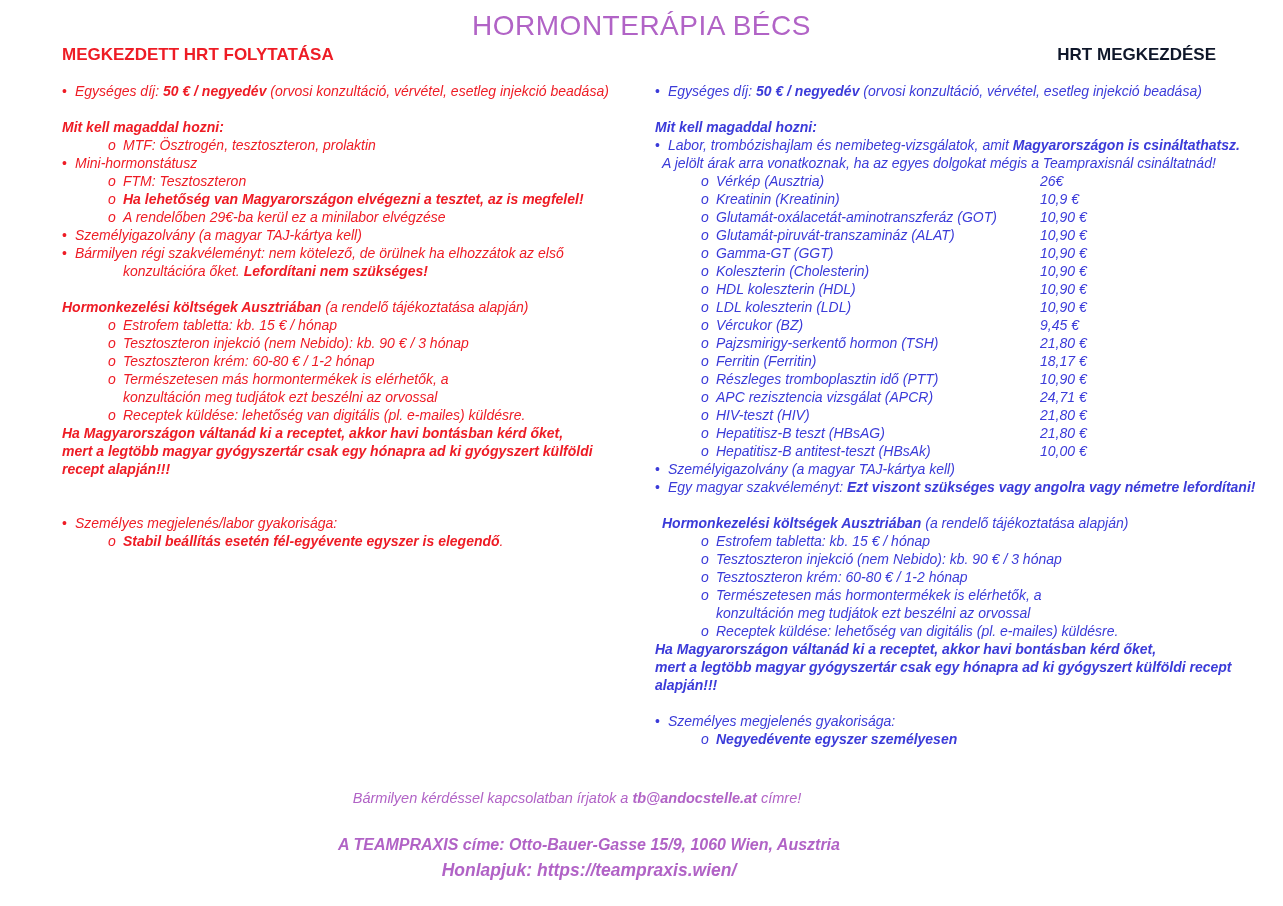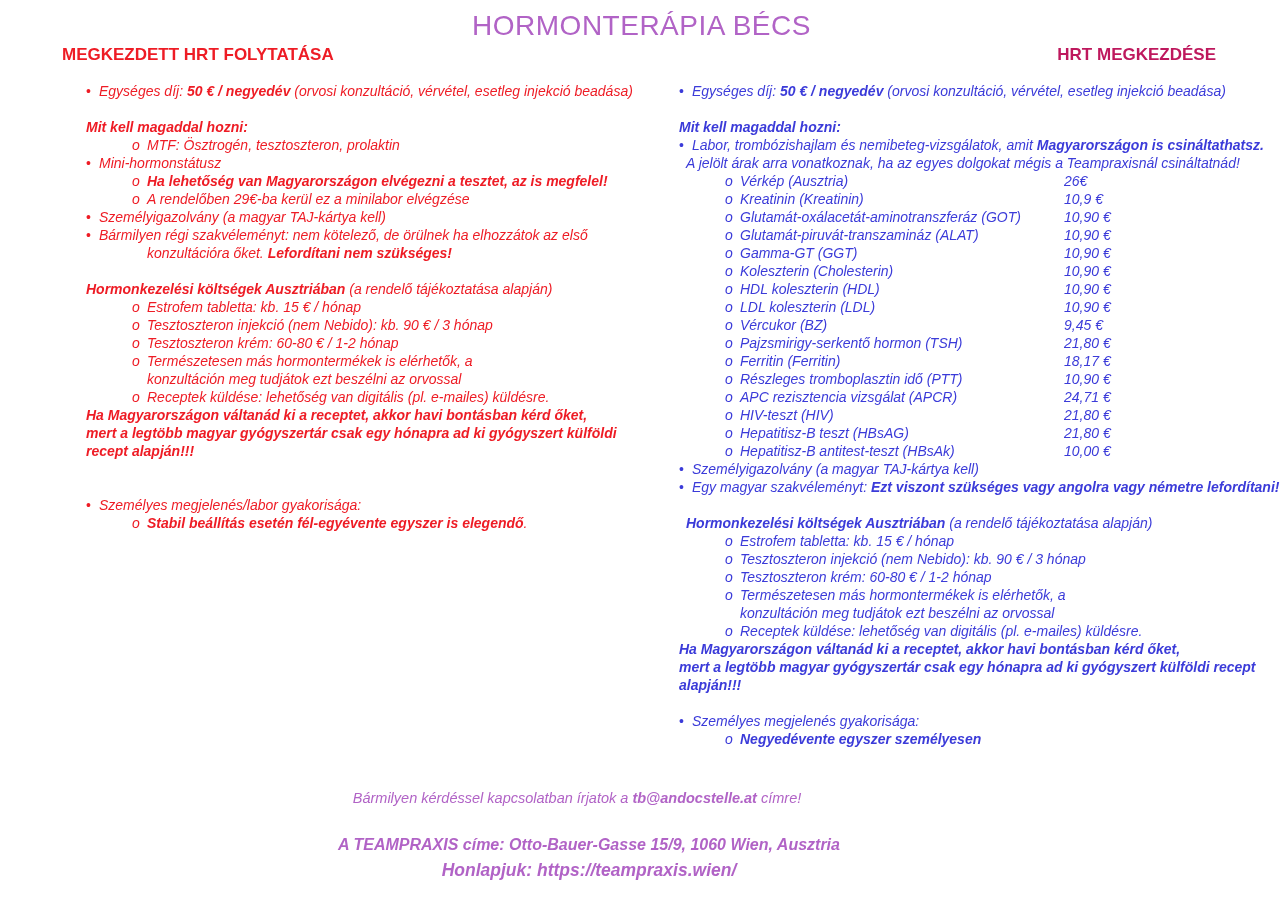--- a/index.html
+++ b/index.html
@@ -6,23 +6,23 @@
   .page {
     position:relative; width:1283px; height:906px; background:#ffffff;
     font-family:"Liberation Sans", sans-serif; overflow:hidden;
   }
   .title {
     position:absolute; top:10px; left:0; width:100%; text-align:center;
     font-size:28px; font-weight:normal; color:#b163c6; letter-spacing:0.5px;
   }
   .col-header { position:absolute; top:45px; font-size:17px; font-weight:bold; }
   .col-header.left  { left:62px;  color:#ee1c25; }
-  .col-header.right { right:67px; color:#be185d; }
+  .col-header.right { right:67px; color:#0f172a; }
   .column {
-    position:absolute; top:82px; font-style:italic; font-size:14px; line-height:18px;margin-left:24px;
+    position:absolute; top:82px; font-style:italic; font-size:14px; line-height:18px;
   }
   .col-left  { left:62px;  width:580px; color:#ee1c25; }
   .col-right { left:655px; width:585px; color:#3b3bd9; }
   .line  { position:relative; white-space:nowrap; min-height:18px; }
   .blank { height:18px; }
   .ind0 { padding-left:0; }
   .ind1 { padding-left:46px; }
   .ind2 { padding-left:61px; }
   .ind3 { padding-left:7px; }
   .marker { display:inline-block; font-style:italic; }
@@ -52,20 +52,21 @@
 
   <div class="col-header left">MEGKEZDETT HRT FOLYTATÁSA</div>
   <div class="col-header right">HRT MEGKEZDÉSE</div>
 
   <div class="column col-left" id="col-left">
       <div class="line ind0"><span class="marker bullet">•</span><span>Egységes díj: </span><span class="b">50 € / negyedév</span><span> (orvosi konzultáció, vérvétel, esetleg injekció beadása)</span></div>
       <div class="blank"></div>
       <div class="line ind0"><span class="b">Mit kell magaddal hozni:</span></div>
       <div class="line ind1"><span class="marker oh">o</span><span>MTF: Ösztrogén, tesztoszteron, prolaktin</span></div>
       <div class="line ind0"><span class="marker bullet">•</span><span>Mini-hormonstátusz</span></div>
+      <div class="line ind1"><span class="marker oh">o</span><span>FTM: Tesztoszteron</span></div>
       <div class="line ind1"><span class="marker oh">o</span><span class="b">Ha lehetőség van Magyarországon elvégezni a tesztet, az is megfelel!</span></div>
       <div class="line ind1"><span class="marker oh">o</span><span>A rendelőben 29€-ba kerül ez a minilabor elvégzése</span></div>
       <div class="line ind0"><span class="marker bullet">•</span><span>Személyigazolvány (a magyar TAJ-kártya kell)</span></div>
       <div class="line ind0"><span class="marker bullet">•</span><span>Bármilyen régi szakvéleményt: nem kötelező, de örülnek ha elhozzátok az első</span></div>
       <div class="line ind2"><span>konzultációra őket. </span><span class="b">Lefordítani nem szükséges!</span></div>
       <div class="blank"></div>
       <div class="line ind0"><span class="b">Hormonkezelési költségek Ausztriában</span><span> (a rendelő tájékoztatása alapján)</span></div>
       <div class="line ind1"><span class="marker oh">o</span><span>Estrofem tabletta: kb. 15 € / hónap</span></div>
       <div class="line ind1"><span class="marker oh">o</span><span>Tesztoszteron injekció (nem Nebido): kb. 90 € / 3 hónap</span></div>
       <div class="line ind1"><span class="marker oh">o</span><span>Tesztoszteron krém: 60-80 € / 1-2 hónap</span></div>

